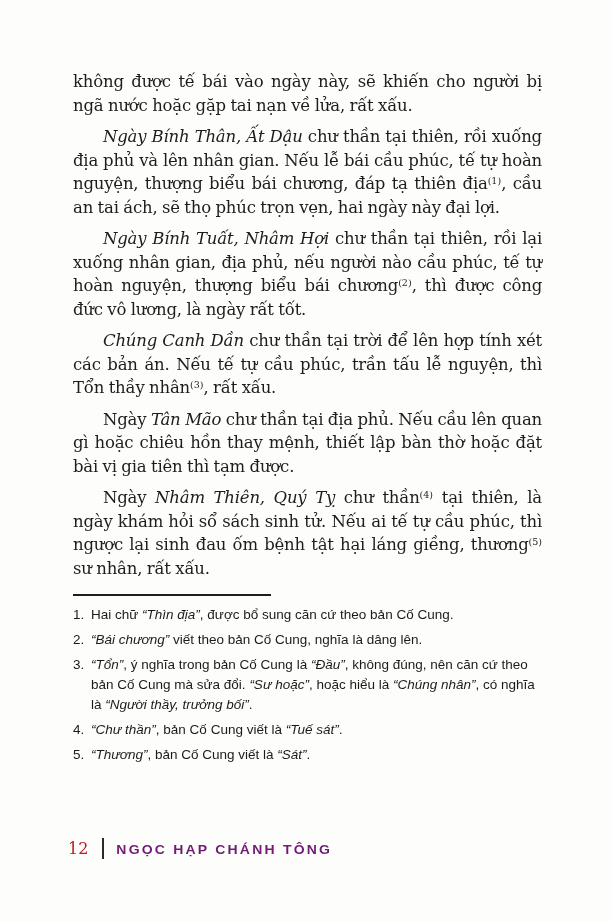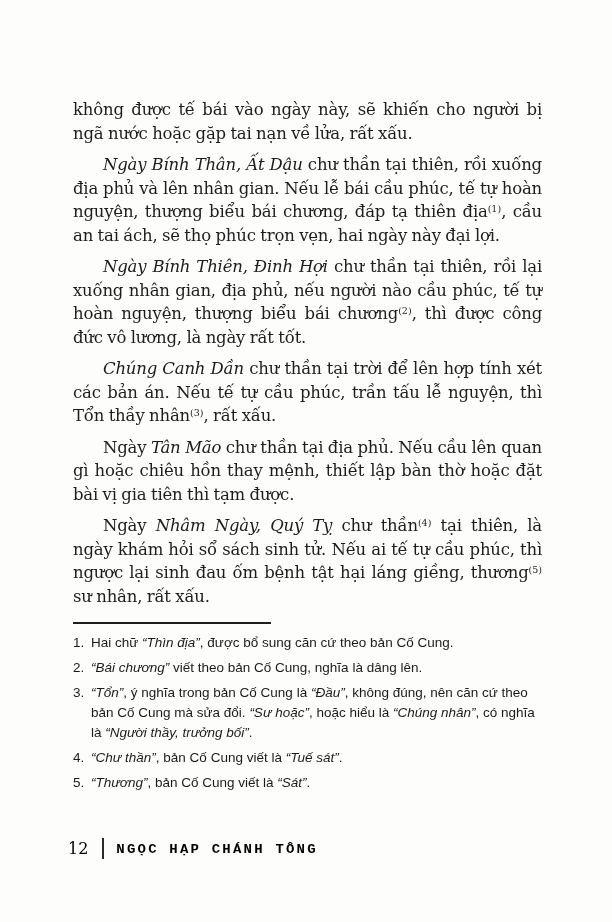--- a/index.html
+++ b/index.html
@@ -15,21 +15,20 @@
     width: 612px;
     height: 922px;
     font-family: "DejaVu Serif", serif;
     color: #1d1d1d;
   }
   .text-col {
     position: absolute;
     left: 73px;
     right: 70px;
     top: 70px;
-    margin-top: 28px;
   }
   p.para {
     margin: 0 0 8px 0;
     font-size: 16.5px;
     line-height: 23.5px;
     text-align: justify;
     letter-spacing: -0.2px;
     word-spacing: -0.5px;
     text-indent: 30px;
     color: #1d1d1d;
@@ -65,50 +64,50 @@
   .page-footer {
     position: absolute;
     left: 68px;
     top: 838px;
     display: flex;
     align-items: center;
   }
   .page-num {
     font-family: "DejaVu Serif", serif;
     font-size: 16px;
-    color: #000000;
+    color: #b91c1c;
   }
   .footer-bar {
     width: 2px;
     height: 21px;
     background: #2a2a2a;
     margin: 0 12px 0 14px;
   }
   .book-title {
-    font-family: Liberation Mono, monospace;
+    font-family: Liberation Sans, sans-serif;
     font-weight: bold;
     font-size: 14px;
     letter-spacing: 2.2px;
-    color: #000000;
+    color: #701a75;
     transform: scaleY(0.95);
   }
 </style>
 </head>
 <body>
 
 <div class="page">
 
   <div class="text-col">
     <div>
         <p class="para no-indent"><span>không được tế bái vào ngày này, sẽ khiến cho người bị ngã nước hoặc gặp tai nạn về lửa, rất xấu.</span></p>
         <p class="para"><span class="it">Ngày Bính Thân, Ất Dậu</span><span> chư thần tại thiên, rồi xuống địa phủ và lên nhân gian. Nếu lễ bái cầu phúc, tế tự hoàn nguyện, thượng biểu bái chương, đáp tạ thiên địa</span><sup class="fnref">(1)</sup><span>, cầu an tai ách, sẽ thọ phúc trọn vẹn, hai ngày này đại lợi.</span></p>
-        <p class="para"><span class="it">Ngày Bính Thiên, Đinh Hợi</span><span> chư thần tại thiên, rồi lại xuống nhân gian, địa phủ, nếu người nào cầu phúc, tế tự hoàn nguyện, thượng biểu bái chương</span><sup class="fnref">(2)</sup><span>, thì được công đức vô lương, là ngày rất tốt.</span></p>
+        <p class="para"><span class="it">Ngày Bính Tuất, Nhâm Hợi</span><span> chư thần tại thiên, rồi lại xuống nhân gian, địa phủ, nếu người nào cầu phúc, tế tự hoàn nguyện, thượng biểu bái chương</span><sup class="fnref">(2)</sup><span>, thì được công đức vô lương, là ngày rất tốt.</span></p>
         <p class="para"><span class="it">Chúng Canh Dần</span><span> chư thần tại trời để lên hợp tính xét các bản án. Nếu tế tự cầu phúc, trần tấu lễ nguyện, thì Tổn thầy nhân</span><sup class="fnref">(3)</sup><span>, rất xấu.</span></p>
         <p class="para"><span>Ngày </span><span class="it">Tân Mão</span><span> chư thần tại địa phủ. Nếu cầu lên quan gì hoặc chiêu hồn thay mệnh, thiết lập bàn thờ hoặc đặt bài vị gia tiên thì tạm được.</span></p>
-        <p class="para"><span>Ngày </span><span class="it">Nhâm Ngày, Quý Tỵ</span><span> chư thần</span><sup class="fnref">(4)</sup><span> tại thiên, là ngày khám hỏi sổ sách sinh tử. Nếu ai tế tự cầu phúc, thì ngược lại sinh đau ốm bệnh tật hại láng giềng, thương</span><sup class="fnref">(5)</sup><span> sư nhân, rất xấu.</span></p>
+        <p class="para"><span>Ngày </span><span class="it">Nhâm Thiên, Quý Tỵ</span><span> chư thần</span><sup class="fnref">(4)</sup><span> tại thiên, là ngày khám hỏi sổ sách sinh tử. Nếu ai tế tự cầu phúc, thì ngược lại sinh đau ốm bệnh tật hại láng giềng, thương</span><sup class="fnref">(5)</sup><span> sư nhân, rất xấu.</span></p>
       </div>
     <div class="fn-sep"></div>
     <div class="footnotes">
         <div class="footnote">
           <span class="fn-num">1.</span>
           <span class="fn-text"><span>Hai chữ </span><span class="it">“Thìn địa”</span><span>, được bổ sung căn cứ theo bản Cố Cung.</span></span>
         </div>
         <div class="footnote">
           <span class="fn-num">2.</span>
           <span class="fn-text"><span class="it">“Bái chương”</span><span> viết theo bản Cố Cung, nghĩa là dâng lên.</span></span>

